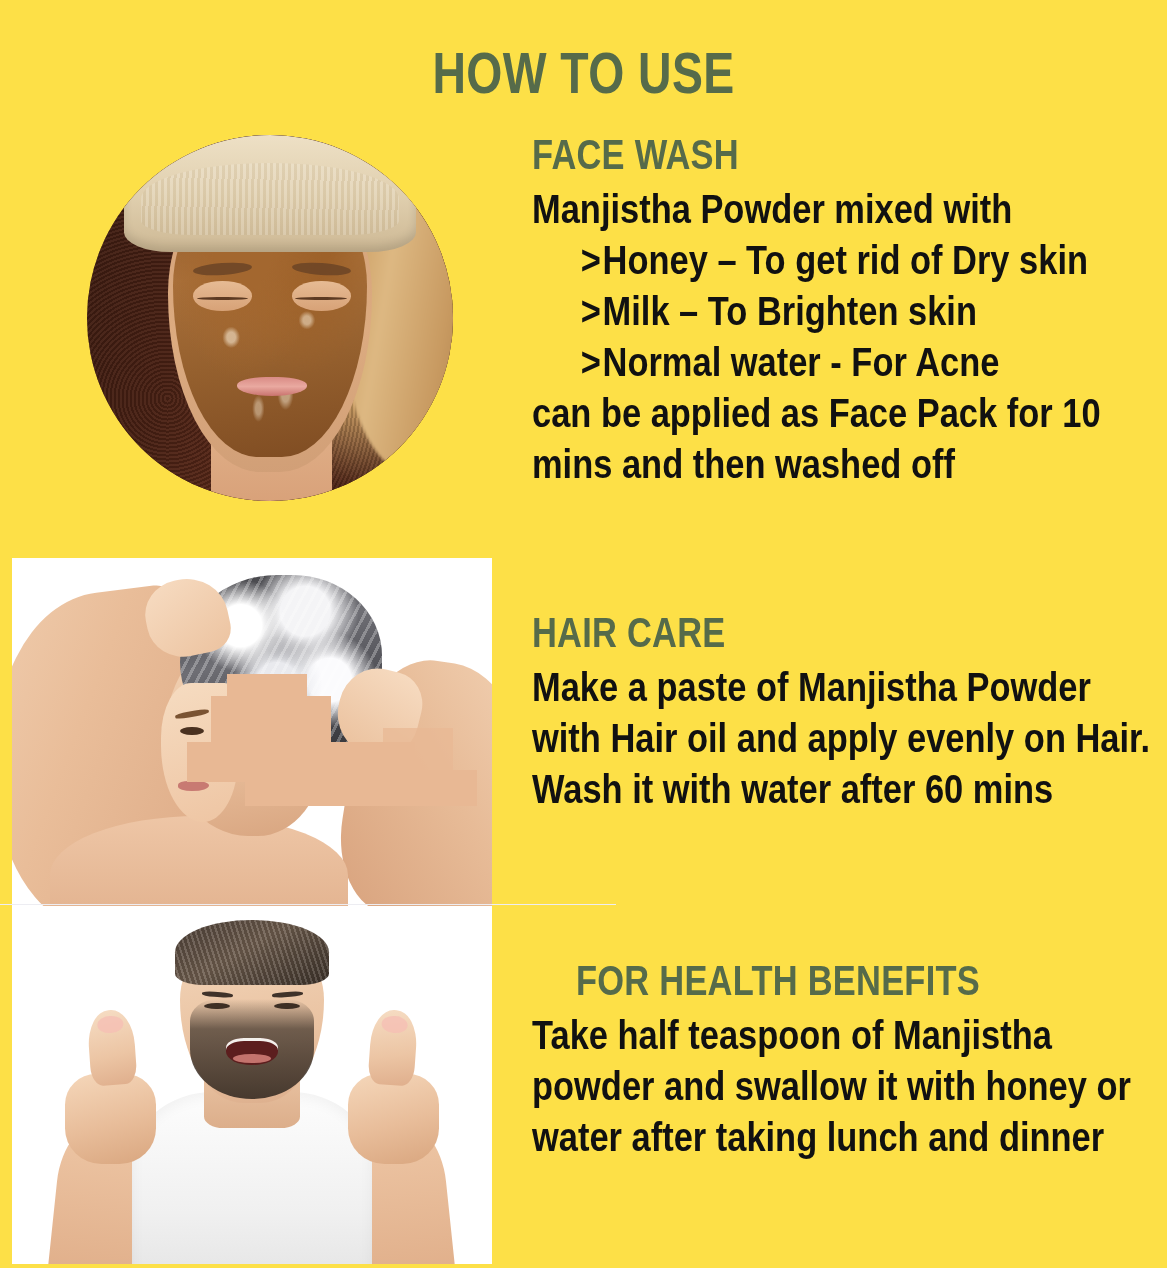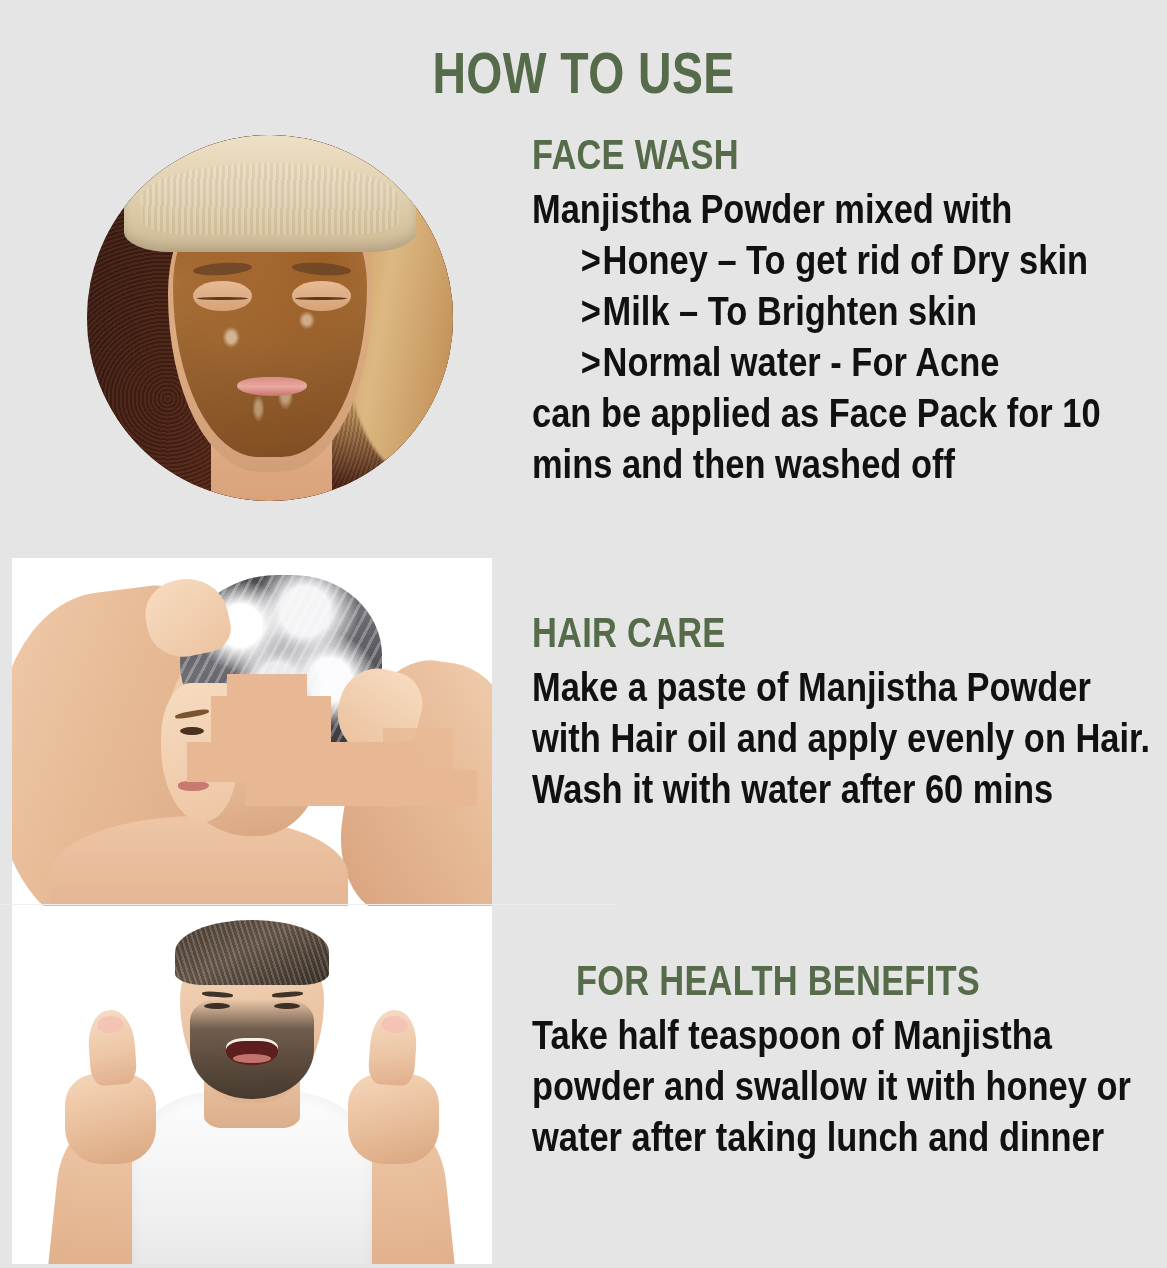--- a/index.html
+++ b/index.html
@@ -13,21 +13,21 @@
     height: 1268px;
     position: relative;
     overflow: hidden;
     font-family: "Liberation Sans", sans-serif;
     -webkit-font-smoothing: antialiased;
   }
 
   .page {
     position: absolute;
     inset: 0;
-    background: #e5e5e5;
+    background: #fde047;
   }
 
   
   .page-title {
     position: absolute;
     top: 2px;
     left: 0;
     width: 1167px;
     text-align: center;
     color: #566b4a;

